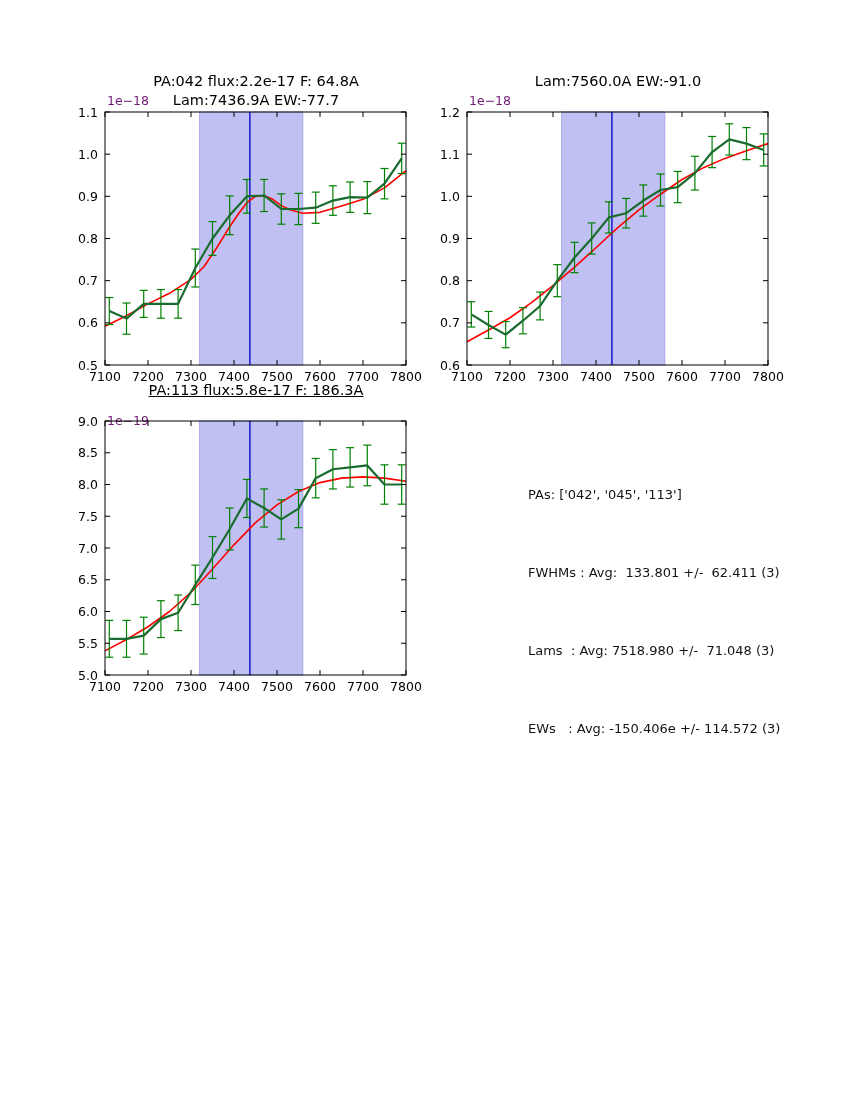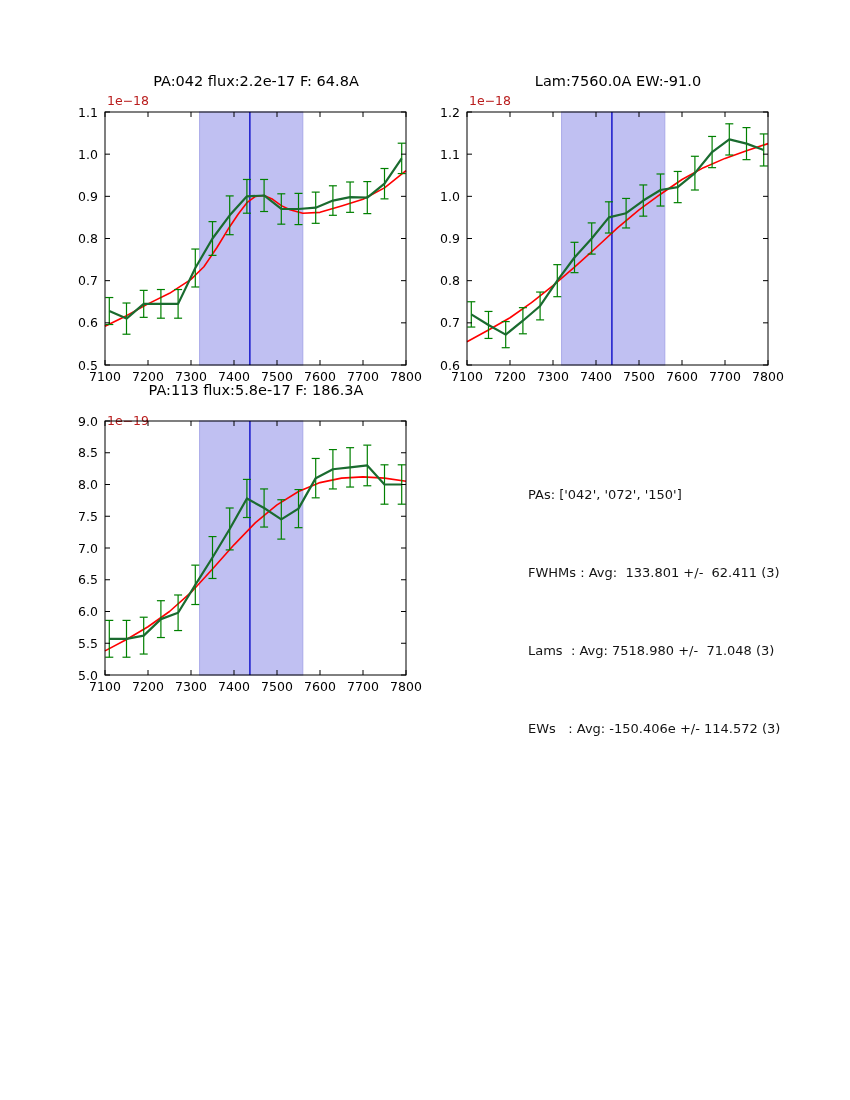--- a/index.html
+++ b/index.html
@@ -1,39 +1,40 @@
 <!DOCTYPE html>
 <html><head>
 <meta charset="utf-8">
 <style>
   html,body{margin:0;padding:0;background:#ffffff;}
   body{width:850px;height:1100px;font-family:"DejaVu Sans",sans-serif;}
   .page{position:relative;width:850px;height:1100px;background:#ffffff;overflow:hidden;}
   .plot-title{position:absolute;width:320px;text-align:center;font-size:14.5px;line-height:18.5px;color:#000;}
   .t1{left:96px;top:72px;}
   .t2{left:458px;top:72px;}
-  .t3{left:96px;top:381px;}
-  .offset-label{position:absolute;font-size:12.5px;color:#b91c1c;}
+  .t3{left:96px;top:381px;text-decoration:underline;}
+  .offset-label{position:absolute;font-size:12.5px;color:#701a75;}
   .o1{left:107px;top:93px;}
   .o2{left:469px;top:93px;}
   .o3{left:107px;top:413px;}
   svg.chart{position:absolute;}
   .c1{left:50px;top:98px;}
   .c2{left:412px;top:98px;}
   .c3{left:50px;top:407px;}
   svg text{font-family:"DejaVu Sans",sans-serif;}
   .stats{position:absolute;left:528px;top:430px;font-size:13px;line-height:26px;color:#141414;white-space:pre;}
 </style>
 </head>
 <body>
 
 <div class="page">
 
   <div class="plot-title t1">
     <div>PA:042 flux:2.2e-17 F: 64.8A</div>
+    <div>Lam:7436.9A EW:-77.7</div>
   </div>
   <div class="plot-title t2">
     <div>Lam:7560.0A EW:-91.0</div>
   </div>
   <div class="plot-title t3">
     <div>PA:113 flux:5.8e-17 F: 186.3A</div>
   </div>
 
   <div class="offset-label o1">1e−18</div>
   <div class="offset-label o2">1e−18</div>
@@ -358,19 +359,19 @@
       <text x="48" y="82" text-anchor="end" font-size="12.5px" fill="#000">8.0</text>
       <line x1="55" y1="45.75" x2="60" y2="45.75" stroke="#000000" stroke-width="1"></line>
       <line x1="356" y1="45.75" x2="351" y2="45.75" stroke="#000000" stroke-width="1"></line>
       <text x="48" y="50.25" text-anchor="end" font-size="12.5px" fill="#000">8.5</text>
       <line x1="55" y1="14" x2="60" y2="14" stroke="#000000" stroke-width="1"></line>
       <line x1="356" y1="14" x2="351" y2="14" stroke="#000000" stroke-width="1"></line>
       <text x="48" y="18.5" text-anchor="end" font-size="12.5px" fill="#000">9.0</text>
     </svg>
 
   <div class="stats">
-    <div>PAs: ['042', '072', '150']</div>
+    <div>PAs: ['042', '045', '113']</div>
     <div>FWHMs : Avg:  133.801 +/-  62.411 (3)</div>
     <div>Lams  : Avg: 7518.980 +/-  71.048 (3)</div>
     <div>EWs   : Avg: -150.406e +/- 114.572 (3)</div>
   </div>
 
 </div>
 
 </body></html>

